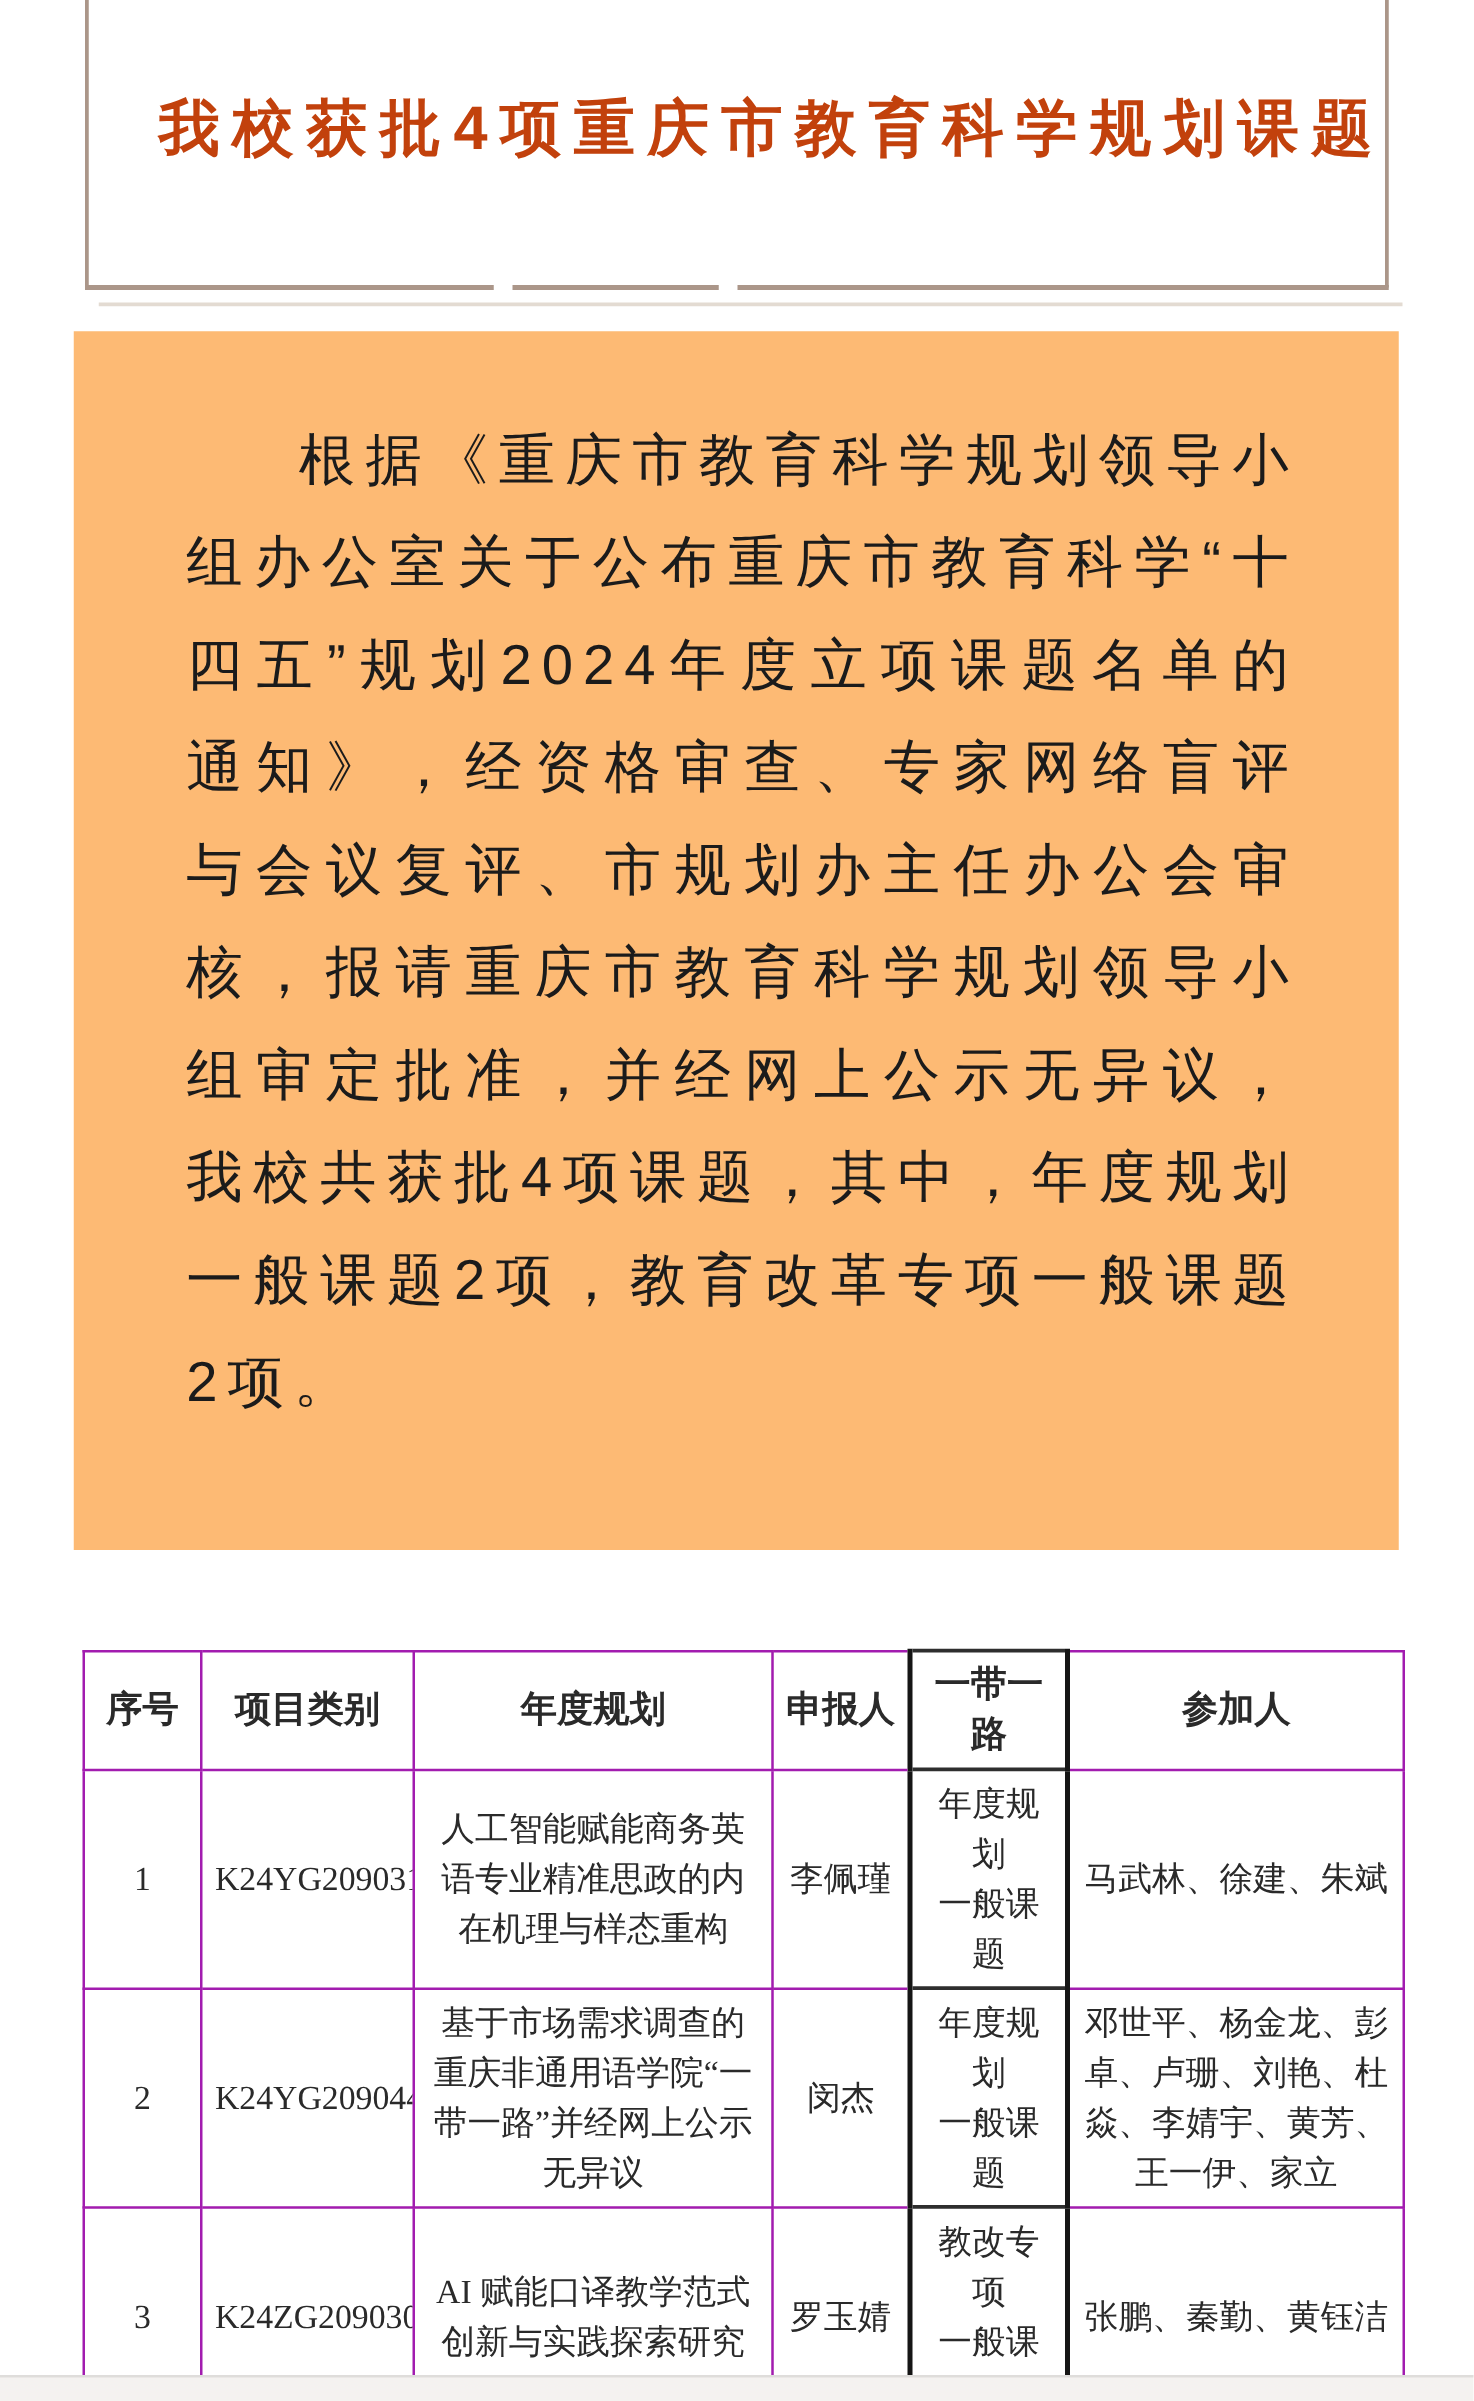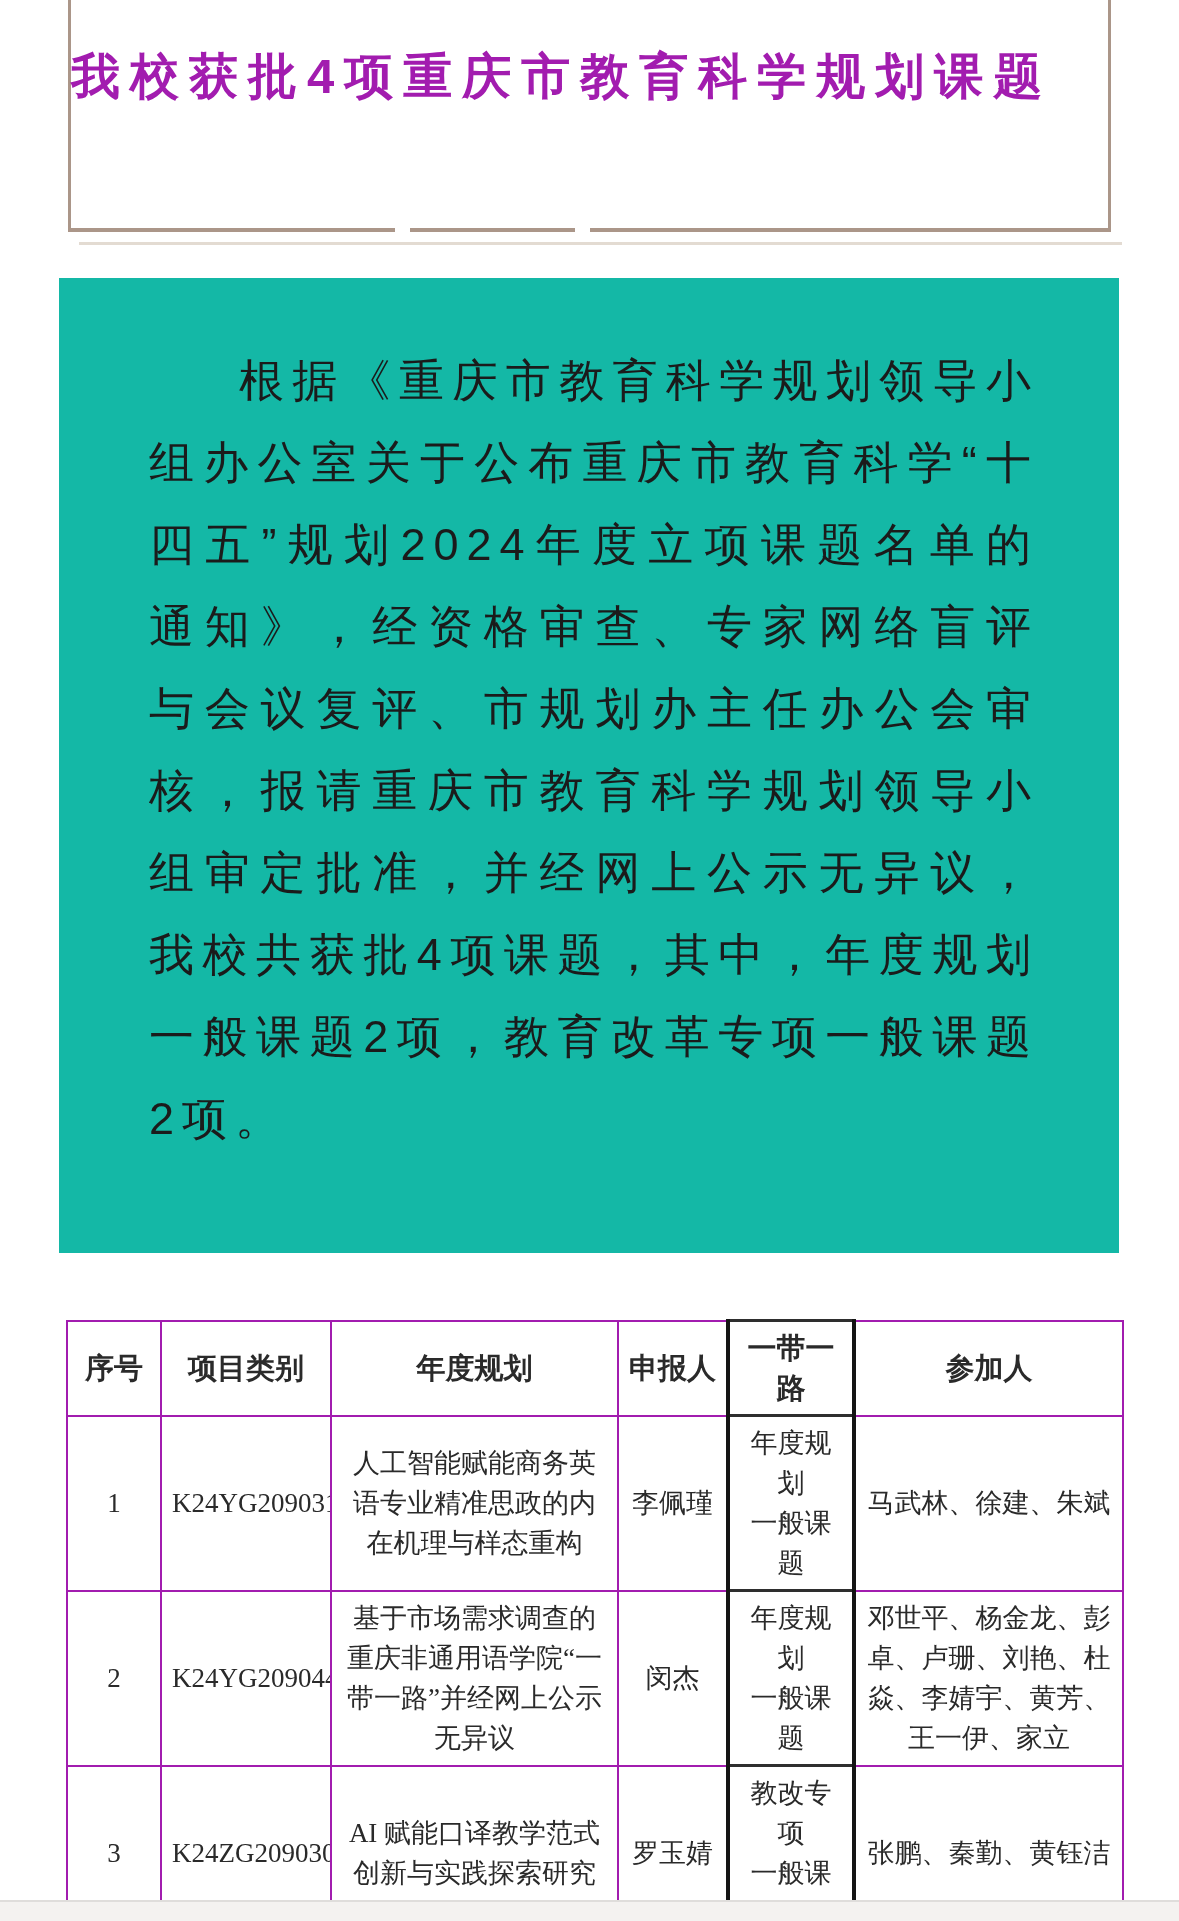--- a/index.html
+++ b/index.html
@@ -10,42 +10,42 @@
     margin:0 auto; background:#ffffff; overflow:hidden;
   }
 
   
   .title-box {
     position:absolute; left:68px; top:0; width:1043px; height:230px;
     background:#ffffff;
     border-left:3px solid #ab9689; border-right:3px solid #ab9689;
   }
   .title-box h1 {
-    padding-top:44px; text-align:left;
-    font-size:49px; font-weight:700; color:#a21caf;
+    padding-top:70px; text-align:right;
+    font-size:49px; font-weight:700; color:#c2410c;
     letter-spacing:10px; white-space:nowrap;
     font-family:"Liberation Sans", sans-serif;
   }
   .underline {
     position:absolute; left:-3px; bottom:-2px; width:1043px; height:4px;
     display:flex; gap:15px;
   }
   .underline .seg { height:4px; background:#ab9689; }
   .underline .seg1 { width:327px; }
   .underline .seg2 { width:165px; }
   .underline .seg3 { flex:1; }
   .underline-shadow {
     position:absolute; left:8px; bottom:-15px; width:1043px; height:3px;
     background:#e3dbd2;
   }
 
   
   .body-block {
-    position:absolute; left:59px; top:278px; width:1060px; height:975px;
-    background:#14b8a6;
+    position:absolute; left:59px; top:265px; width:1060px; height:975px;
+    background:#fdba74;
   }
   .body-block p {
     padding:62px 80px 0 90px;
     font-size:45px; line-height:82px; letter-spacing:8px;
     text-indent:2em; text-align:justify;
     color:#1b1b1b;
   }
 
   
   table.projects {

